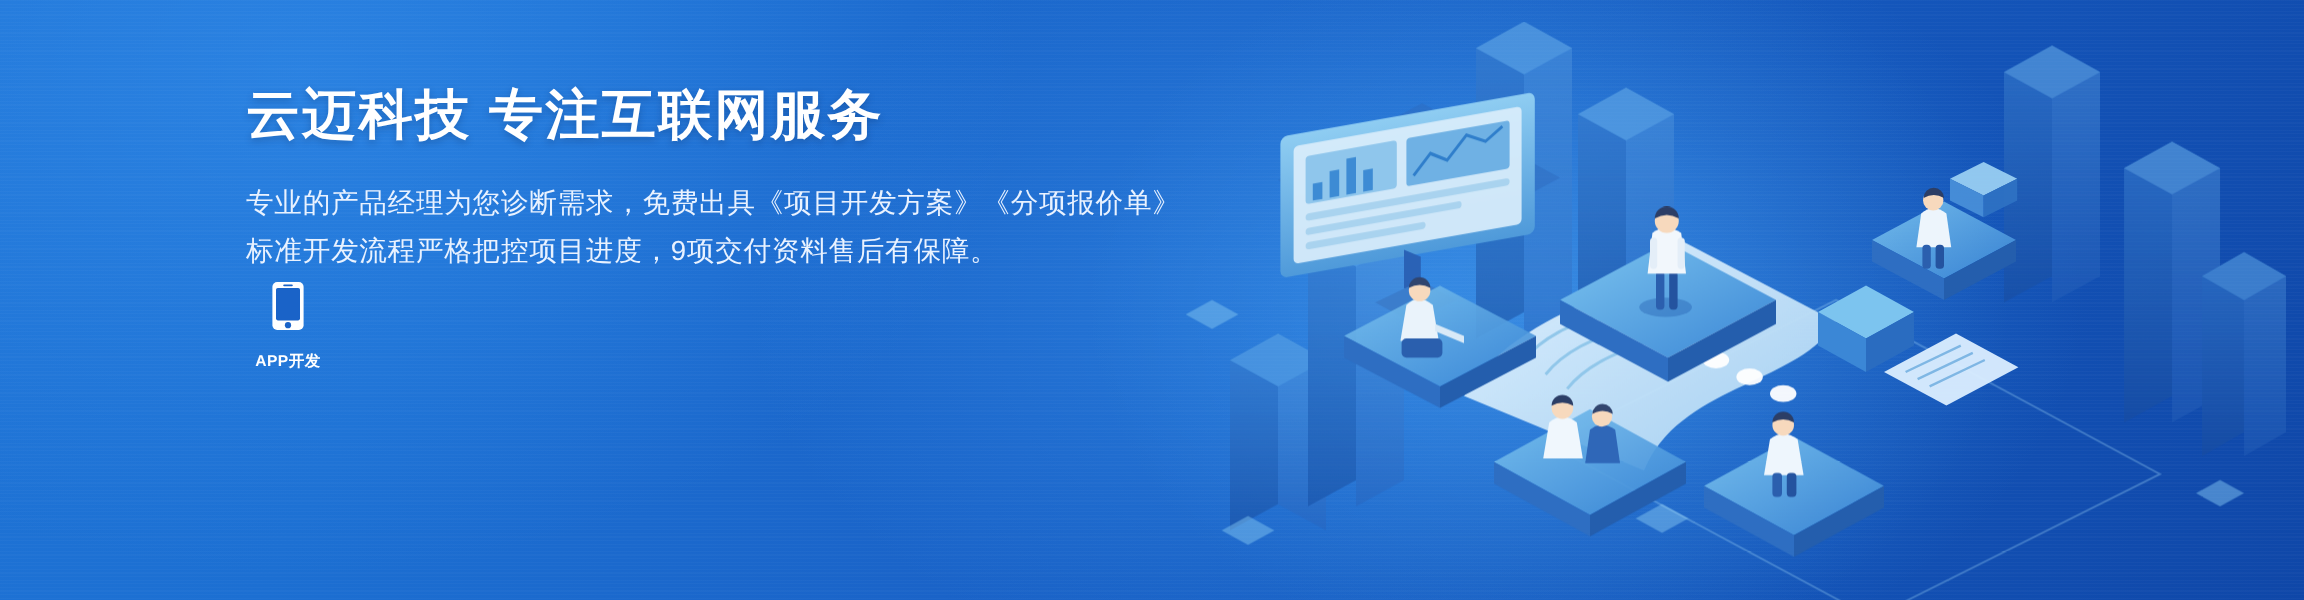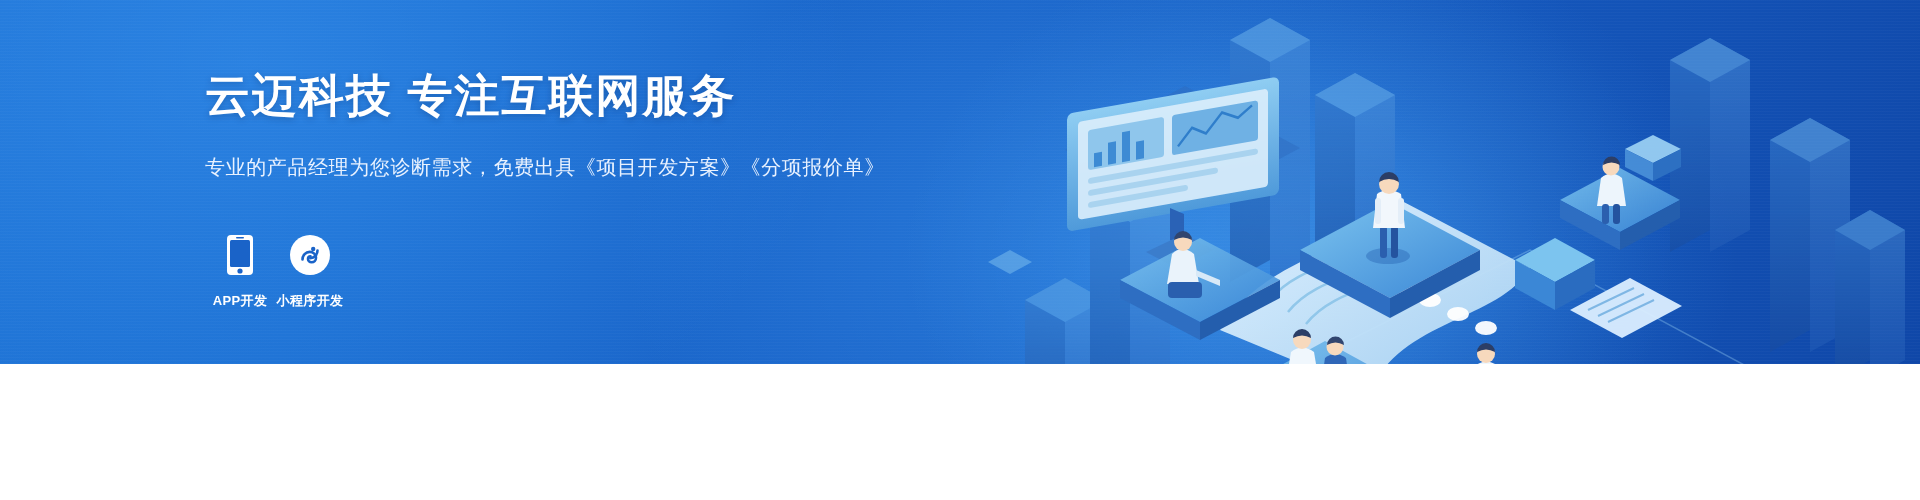--- a/index.html
+++ b/index.html
@@ -3,21 +3,21 @@
 <meta charset="utf-8">
 <style>
   * { margin:0; padding:0; box-sizing:border-box; }
   html, body {
     width:1920px; height:500px;
     font-family:"Liberation Sans", sans-serif;
     overflow:hidden;
   }
   .banner {
     position:relative;
-    width:1920px; height:364px;
+    width:1920px; height:500px;
     background:
       radial-gradient(ellipse 900px 560px at 1180px 250px, rgba(56,150,240,0.55) 0%, rgba(30,110,215,0.0) 62%),
       radial-gradient(ellipse 1000px 700px at 250px 60px, rgba(58,150,242,0.45) 0%, rgba(20,90,200,0) 60%),
       linear-gradient(118deg, #1f74d6 0%, #1c6fd2 22%, #1a63c8 48%, #1456bb 72%, #0f47a8 100%);
     overflow:hidden;
   }
   
   .texture {
     position:absolute; inset:0;
     background-image:repeating-linear-gradient(
@@ -42,34 +42,35 @@
     font-size:45px;
     font-weight:bold;
     color:#ffffff;
     letter-spacing:2px;
     line-height:1.25;
     white-space:nowrap;
     text-shadow:0 2px 6px rgba(0,30,80,0.25);
   }
   .subline {
     margin-top:26px;
-    font-size:20px;
+    font-size:23px;
     color:#e9f2ff;
     line-height:1.72;
     letter-spacing:0.6px;
     white-space:nowrap;
   }
   .subline div { white-space:nowrap; }
 
   
   .services {
     position:absolute;
     left:205px; top:232px;
     display:flex;
     align-items:flex-start;
+    gap:26px;
   }
   .service {
     width:70px;
     display:flex;
     flex-direction:column;
     align-items:center;
     cursor:pointer;
   }
   .service .icon-wrap {
     height:46px;
@@ -305,47 +306,37 @@
         <polygon points="28,28 56,14 56,32 28,46" fill="#2f73c4"></polygon>
       </g>
 
     </svg>
   </div>
 
   <div class="content">
     <h1 class="headline">云迈科技 专注互联网服务</h1>
     <div class="subline">
       <div>专业的产品经理为您诊断需求，免费出具《项目开发方案》《分项报价单》</div>
+      <div>标准开发流程严格把控项目进度，9项交付资料售后有保障。</div>
     </div>
   </div>
 
   <div class="services">
 
     <div class="service">
       <span class="icon-wrap">
         <svg width="28" height="42" viewBox="0 0 28 42">
           <rect x="1" y="1" width="26" height="40" rx="4" fill="#ffffff"></rect>
           <rect x="4" y="6" width="20" height="27" rx="1.5" fill="#1a63c8"></rect>
           <circle cx="14" cy="37" r="2.6" fill="#1a63c8"></circle>
           <rect x="10" y="3" width="8" height="1.6" rx="0.8" fill="#1a63c8"></rect>
         </svg>
       </span>
       <span class="label">APP开发</span>
     </div>
 
-    <div class="service">
-      <span class="icon-wrap">
-        <svg width="42" height="42" viewBox="0 0 42 42">
-          <circle cx="21" cy="21" r="20" fill="#ffffff"></circle>
-          <path d="M13.5 25.5c0-4.2 3.2-7.6 7.2-7.6 3.6 0 6.3 2.6 6.3 5.8 0 2.6-2 4.6-4.4 4.6-2.1 0-3.6-1.5-3.6-3.3 0-1.5 1.1-2.7 2.5-2.7" fill="none" stroke="#1a63c8" stroke-width="2.6" stroke-linecap="round"></path>
-          <path d="M28.5 16.5c0 4.2-3.2 7.6-7.2 7.6" fill="none" stroke="#1a63c8" stroke-width="2.6" stroke-linecap="round"></path>
-          <circle cx="24.2" cy="15" r="2.2" fill="#1a63c8"></circle>
-        </svg>
-      </span>
-      <span class="label">小程序开发</span>
-    </div>
 
 
 
 
   </div>
 
 </div>
 
 </body></html>

